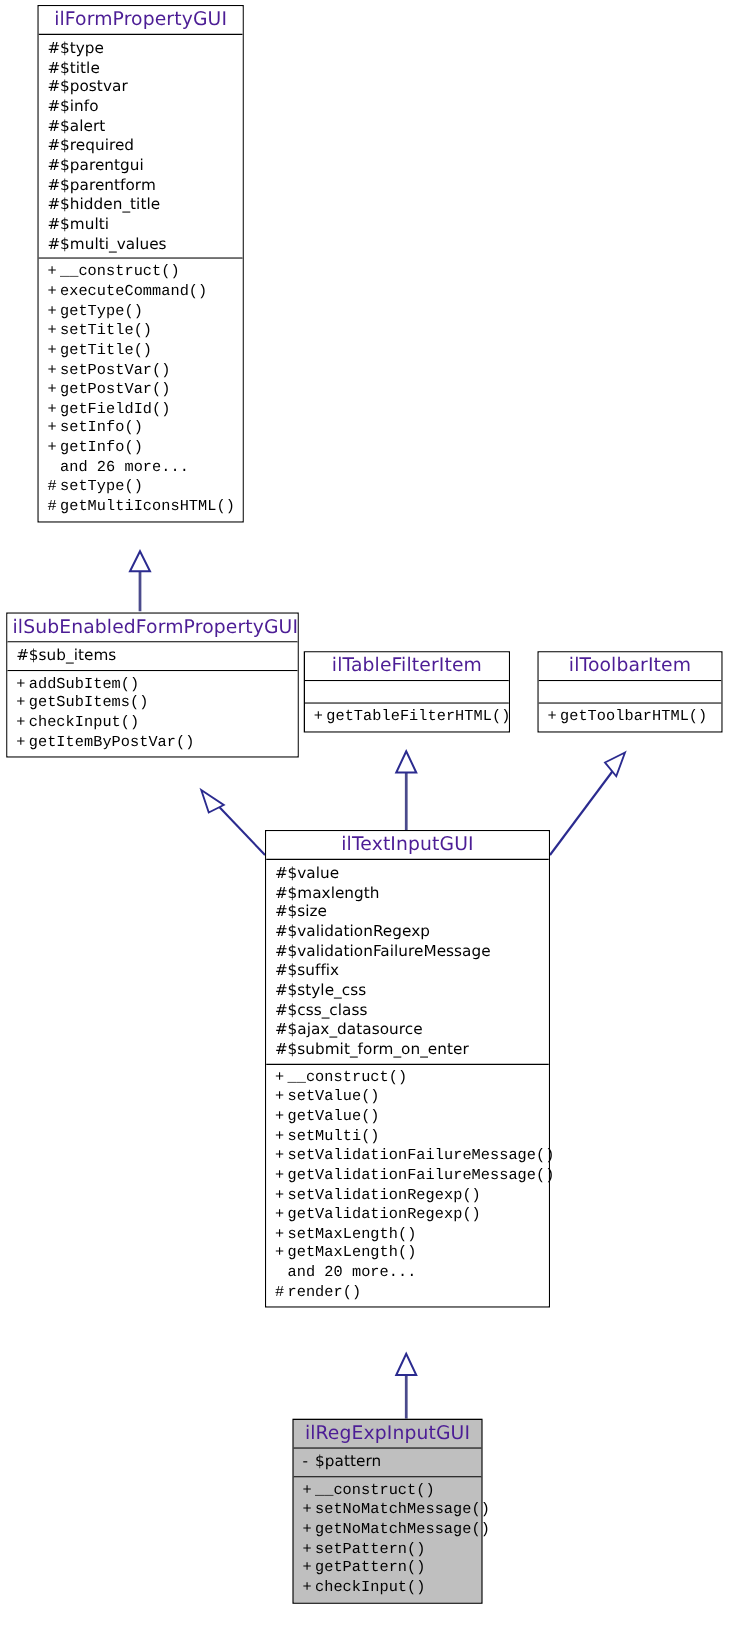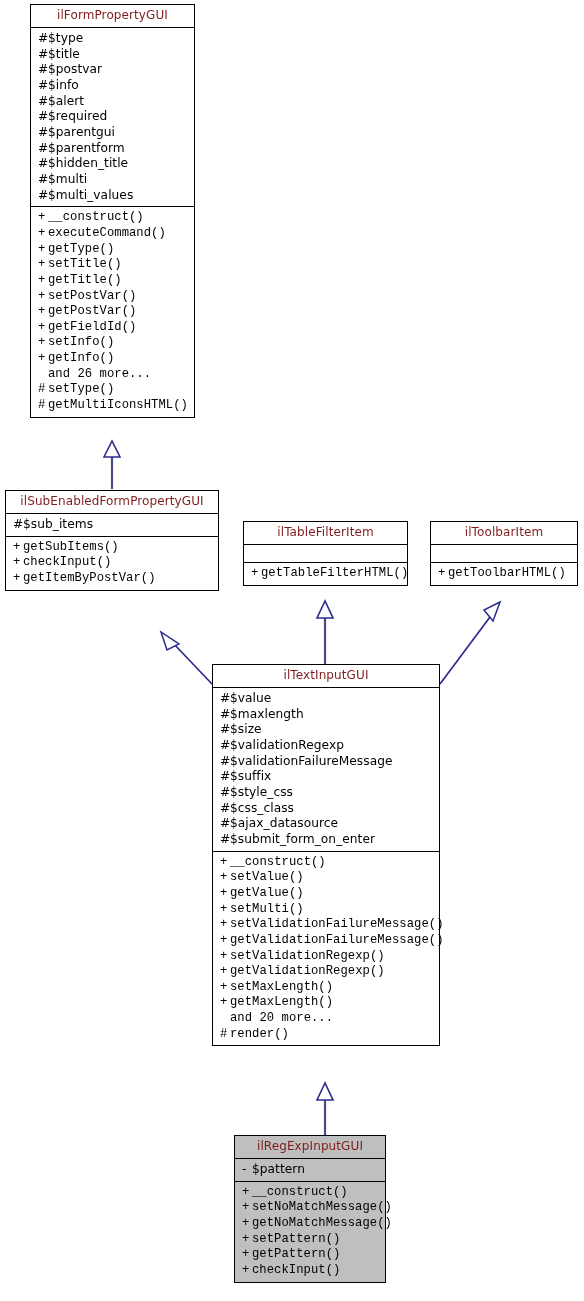--- a/index.html
+++ b/index.html
@@ -41,23 +41,23 @@
     background: #bfbfbf;
   }
   .sect {
     box-sizing: border-box;
     background: #ffffff;
   }
   .sect.title {
     text-align: center;
     padding: 3px 4px 4px 4px;
     border-bottom: 1px solid #000000;
-    font-size: 12px;
+    font-size: 15px;
     line-height: 15px;
-    color: #7f1d1d;
+    color: #4c1d95;
     letter-spacing: 0.1px;
   }
   .sect.attrs {
     border-bottom: 1px solid #000000;
     padding: 3px 0 3px 0;
   }
   .sect.ops {
     padding: 3px 0 3px 0;
     font-family: Liberation Mono, monospace;
   }
@@ -136,26 +136,27 @@
       <div class="member"><span class="vis">+</span><span>getPostVar()</span></div>
       <div class="member"><span class="vis">+</span><span>getFieldId()</span></div>
       <div class="member"><span class="vis">+</span><span>setInfo()</span></div>
       <div class="member"><span class="vis">+</span><span>getInfo()</span></div>
       <div class="member"><span class="vis"></span><span>and 26 more...</span></div>
       <div class="member"><span class="vis">#</span><span>setType()</span></div>
       <div class="member"><span class="vis">#</span><span>getMultiIconsHTML()</span></div>
     </div>
   </div>
 
-  <div class="uml-class" style="left:5px; top:490px; width:214px;">
+  <div class="uml-class" style="left:5px; top:490px; width:234px;">
     <div class="sect title">ilSubEnabledFormPropertyGUI</div>
     <div class="sect attrs">
       <div class="member"><span class="vis">#</span><span>$sub_items</span></div>
     </div>
     <div class="sect ops">
+      <div class="member"><span class="vis">+</span><span>addSubItem()</span></div>
       <div class="member"><span class="vis">+</span><span>getSubItems()</span></div>
       <div class="member"><span class="vis">+</span><span>checkInput()</span></div>
       <div class="member"><span class="vis">+</span><span>getItemByPostVar()</span></div>
     </div>
   </div>
 
   <div class="uml-class" style="left:243px; top:521px; width:165px;">
     <div class="sect title">ilTableFilterItem</div>
     <div class="sect empty"></div>
     <div class="sect ops">

